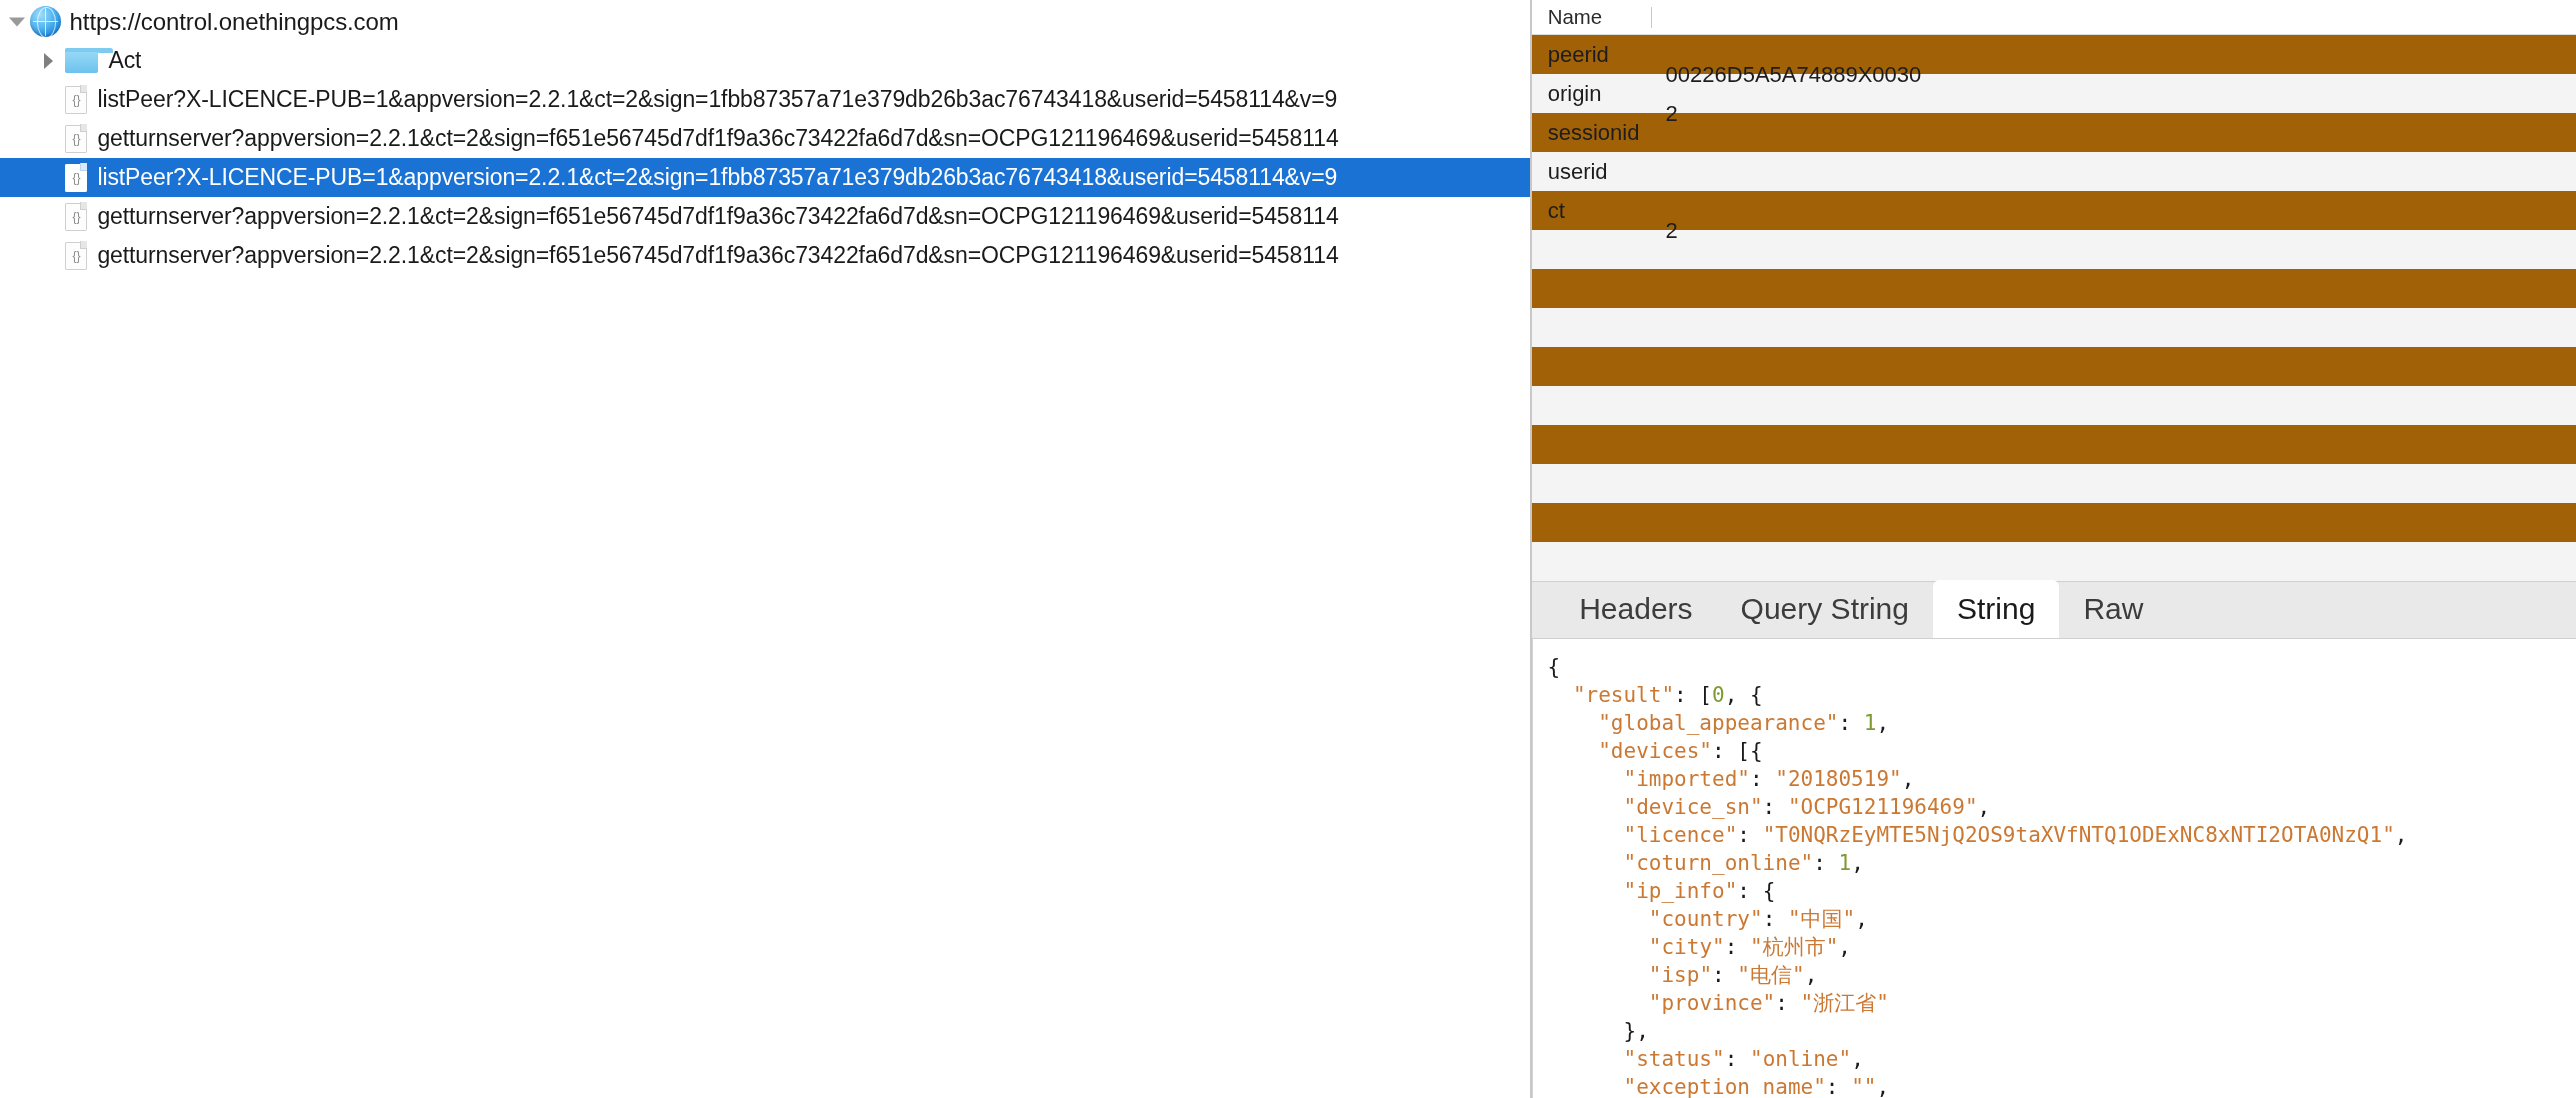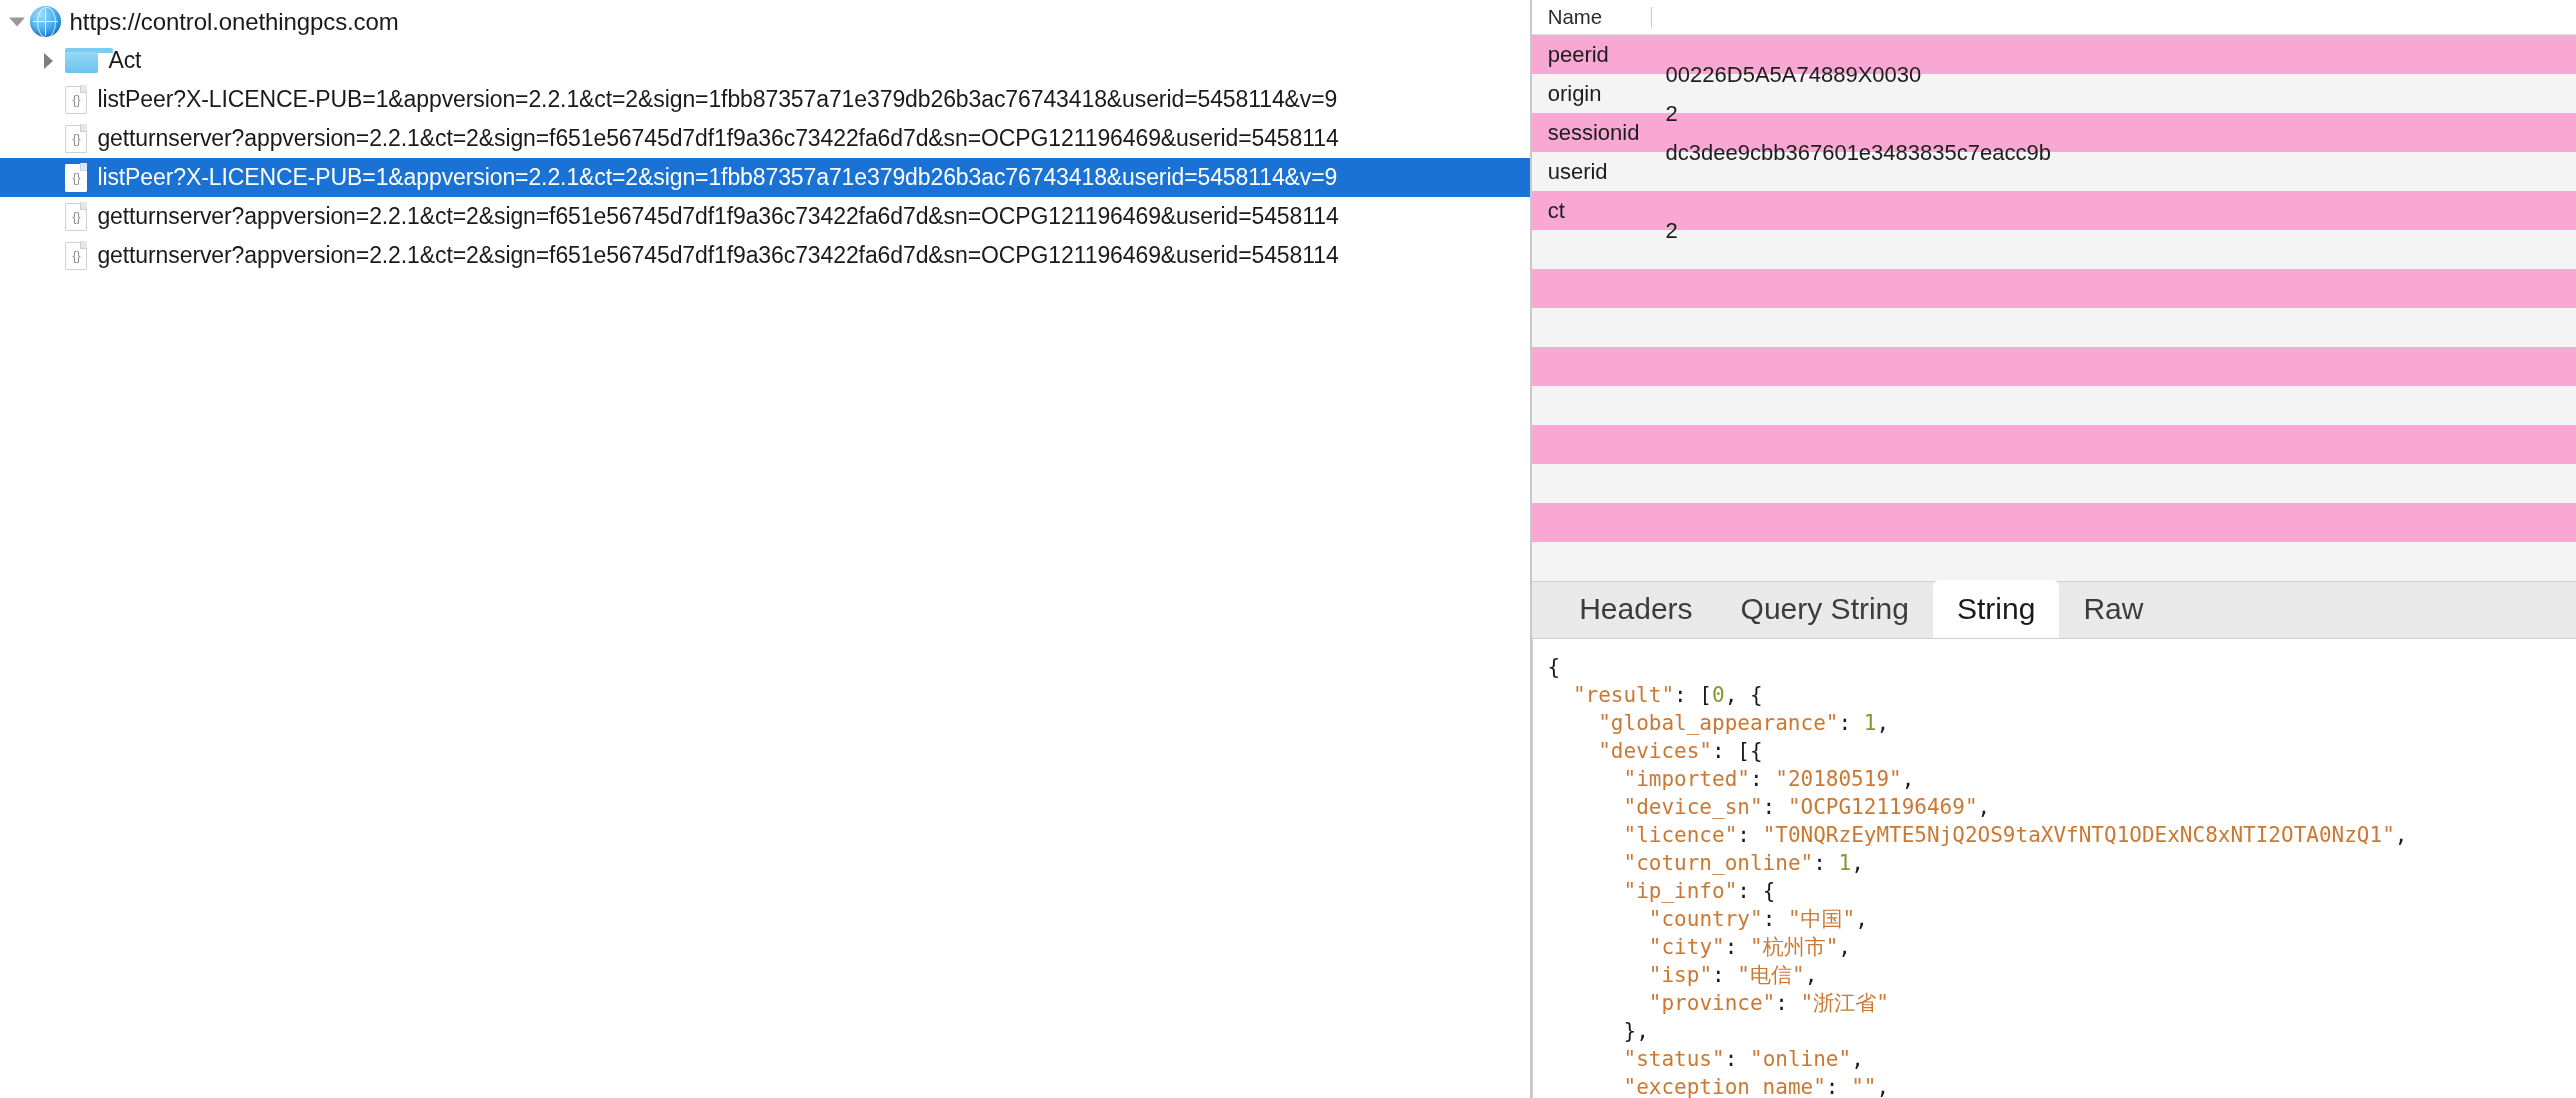--- a/index.html
+++ b/index.html
@@ -120,21 +120,21 @@
     width:119px;flex:0 0 119px;padding-left:15.5px;box-sizing:border-box;
     font-size:20.4px;color:#2b2b2b;
   }
   .kv-head .col-sep{
     flex:0 0 1.1px;width:1.1px;height:21px;background:#c9c9c9;margin-right:13.3px;
   }
   .kv-head .col-value{
     flex:1 1 auto;font-size:20.4px;color:#2b2b2b;
   }
   .kv-row{
-    display:flex;height:39px;align-items:center;background:#f9a8d4;
+    display:flex;height:39px;align-items:center;background:#a16207;
   }
   .kv-row.alt{background:#f4f4f4;}
   .kv-row .k{
     width:119px;flex:0 0 119px;padding-left:15.5px;box-sizing:border-box;
     font-size:22px;color:#1d1d1d;white-space:nowrap;overflow:hidden;
   }
   .kv-row .v{
     flex:1 1 auto;padding-left:14.4px;box-sizing:border-box;
     font-size:22px;color:#1d1d1d;white-space:nowrap;overflow:hidden;margin-top:40px;
   }
@@ -256,21 +256,20 @@
           <div class="kv-row">
             <div class="k">peerid</div>
             <div class="v">00226D5A5A74889X0030</div>
           </div>
           <div class="kv-row alt">
             <div class="k">origin</div>
             <div class="v">2</div>
           </div>
           <div class="kv-row">
             <div class="k">sessionid</div>
-            <div class="v">dc3dee9cbb367601e3483835c7eacc9b</div>
           </div>
           <div class="kv-row alt">
             <div class="k">userid</div>
           </div>
           <div class="kv-row">
             <div class="k">ct</div>
             <div class="v">2</div>
           </div>
           <div class="kv-row alt">
             <div class="k"></div>

